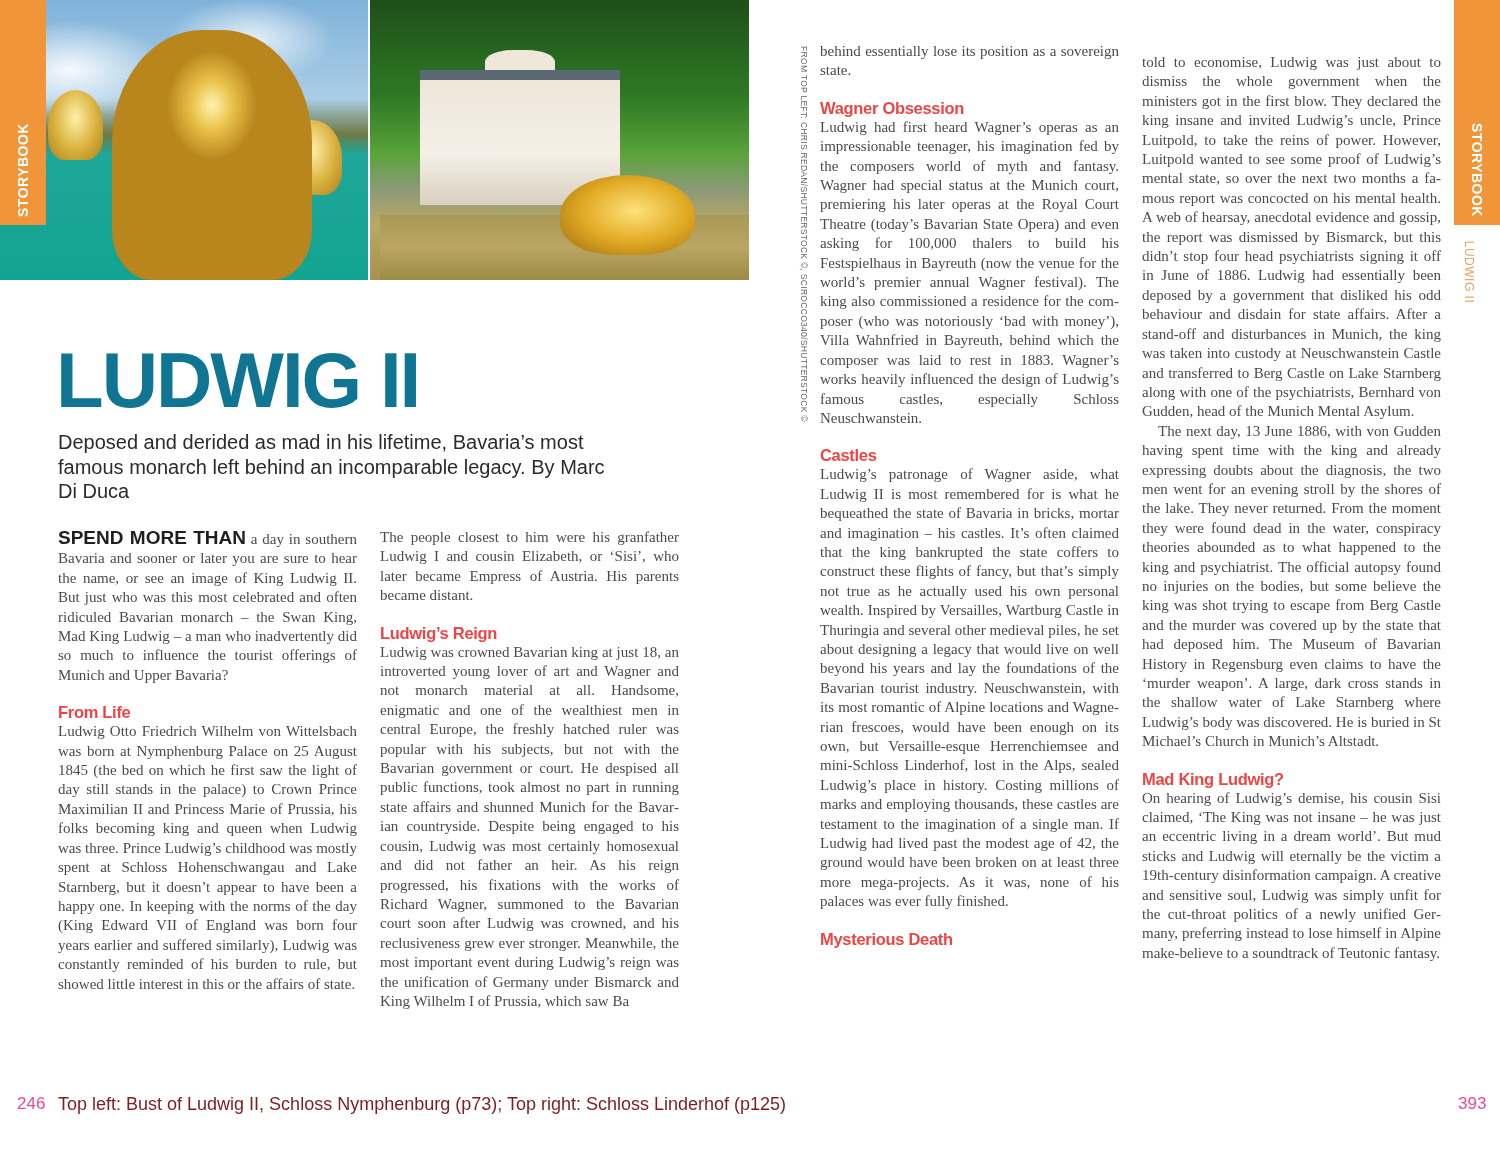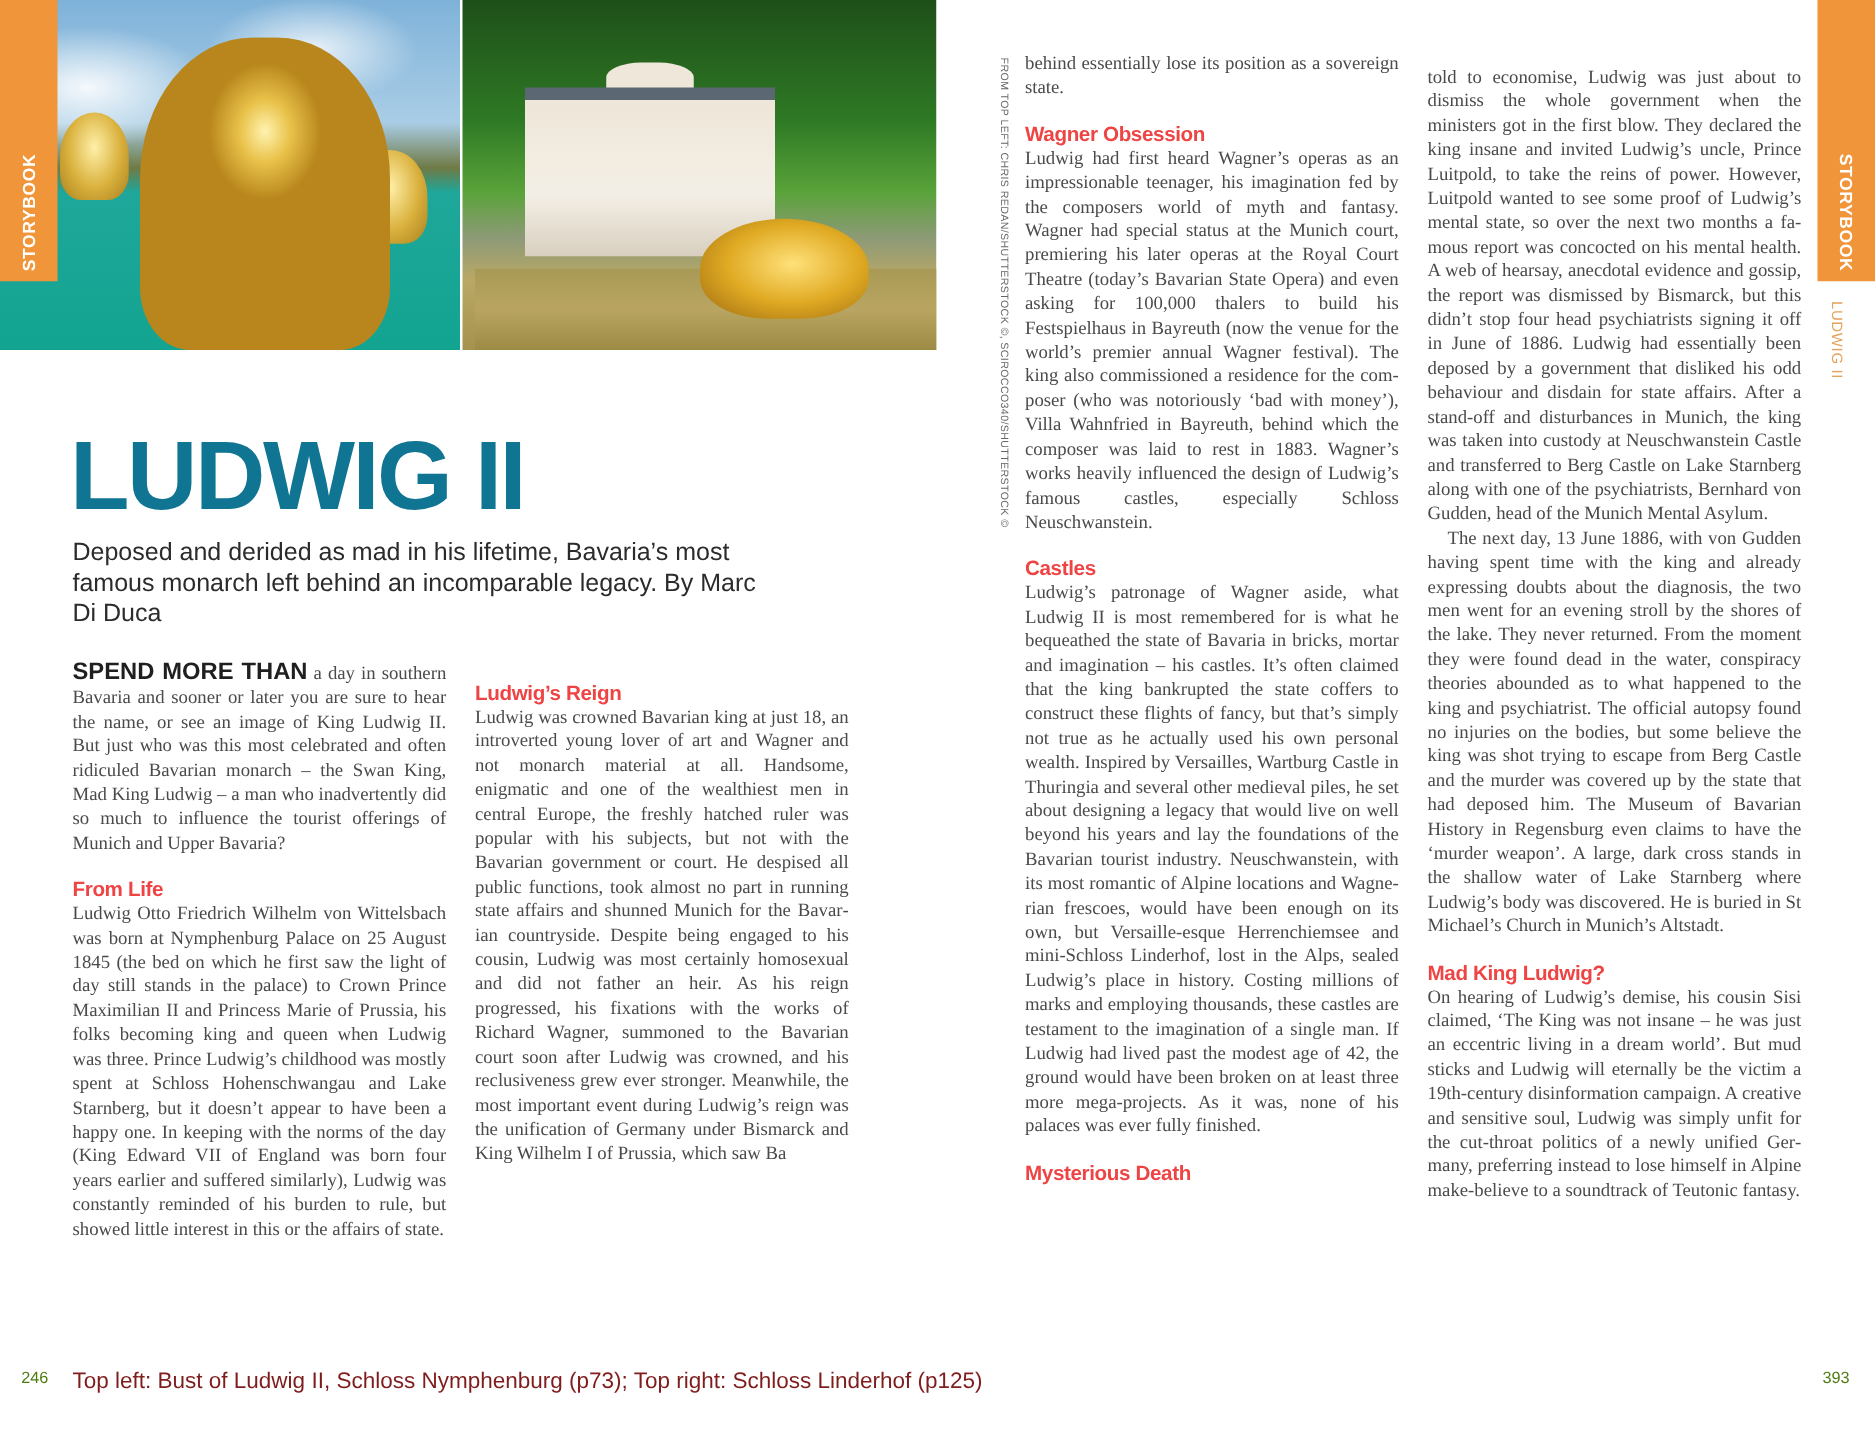--- a/index.html
+++ b/index.html
@@ -124,21 +124,21 @@
     letter-spacing: -0.3px;
   }
   .lead-in {
     font-family: "Liberation Sans", "DejaVu Sans", sans-serif; font-weight: bold;
     font-size: 19px; color: #1f1f1f; letter-spacing: 0;
   }
 
   
   .folio {
     font-family: "Liberation Sans", "DejaVu Sans", sans-serif;
-    font-size: 13px; color: #4d7c0f;
+    font-size: 17px; color: #ec4899;
   }
   .caption {
     font-family: "Liberation Sans", "DejaVu Sans", sans-serif;
     font-size: 18px; color: #7f1d1d; white-space: nowrap;
   }
 </style>
 </head>
 <body>
 
 <div class="abs photo-left" title="Bust of Ludwig II, Schloss Nymphenburg">
@@ -162,20 +162,21 @@
 <div class="abs title">LUDWIG II</div>
 <div class="abs standfirst">Deposed and derided as mad in his lifetime, Bavaria’s most famous monarch left behind an incomparable legacy. By Marc Di Duca</div>
 
 <div class="abs col" style="left:58px; top:528px;">
   <p><span class="lead-in">SPEND MORE THAN</span><span> a day in southern Ba­varia and sooner or later you are sure to hear the name, or see an image of King Ludwig II. But just who was this most cel­ebrated and often ridiculed Bavarian mon­arch – the Swan King, Mad King Ludwig – a man who inadvertently did so much to influence the tourist offerings of Munich and Upper Bavaria?</span></p>
   <h3>From Life</h3>
   <p>Ludwig Otto Friedrich Wilhelm von Wit­telsbach was born at Nymphenburg Pal­ace on 25 August 1845 (the bed on which he first saw the light of day still stands in the palace) to Crown Prince Maximilian II and Princess Marie of Prussia, his folks becoming king and queen when Ludwig was three. Prince Ludwig’s childhood was mostly spent at Schloss Hohenschwangau and Lake Starnberg, but it doesn’t appear to have been a happy one. In keeping with the norms of the day (King Edward VII of England was born four years earlier and suffered similarly), Ludwig was constantly reminded of his burden to rule, but showed little interest in this or the affairs of state.</p>
 </div>
 
 <div class="abs col" style="left:380px; top:528px;">
+  <p>The people closest to him were his gran­father Ludwig I and cousin Elizabeth, or ‘Sisi’, who later became Empress of Austria. His parents became distant.</p>
   <h3>Ludwig’s Reign</h3>
   <p>Ludwig was crowned Bavarian king at just 18, an introverted young lover of art and Wagner and not monarch material at all. Handsome, enigmatic and one of the wealthiest men in central Europe, the freshly hatched ruler was popular with his subjects, but not with the Bavarian govern­ment or court. He despised all public func­tions, took almost no part in running state affairs and shunned Munich for the Bavar­ian countryside. Despite being engaged to his cousin, Ludwig was most certainly ho­mosexual and did not father an heir. As his reign progressed, his fixations with the works of Richard Wagner, summoned to the Bavarian court soon after Ludwig was crowned, and his reclusiveness grew ever stronger. Meanwhile, the most important event during Ludwig’s reign was the uni­fication of Germany under Bismarck and King Wilhelm I of Prussia, which saw Ba­</p>
 </div>
 
 <div class="abs folio" style="left:17px; top:1094px;">246</div>
 <div class="abs caption" style="left:58px; top:1094px;">Top left: Bust of Ludwig II, Schloss Nymphenburg (p73); Top right: Schloss Linderhof (p125)</div>
 
 <div class="abs credit">
   <span>FROM TOP LEFT: CHRIS REDAN/SHUTTERSTOCK ©, SCIROCCO340/SHUTTERSTOCK ©</span>
 </div>

